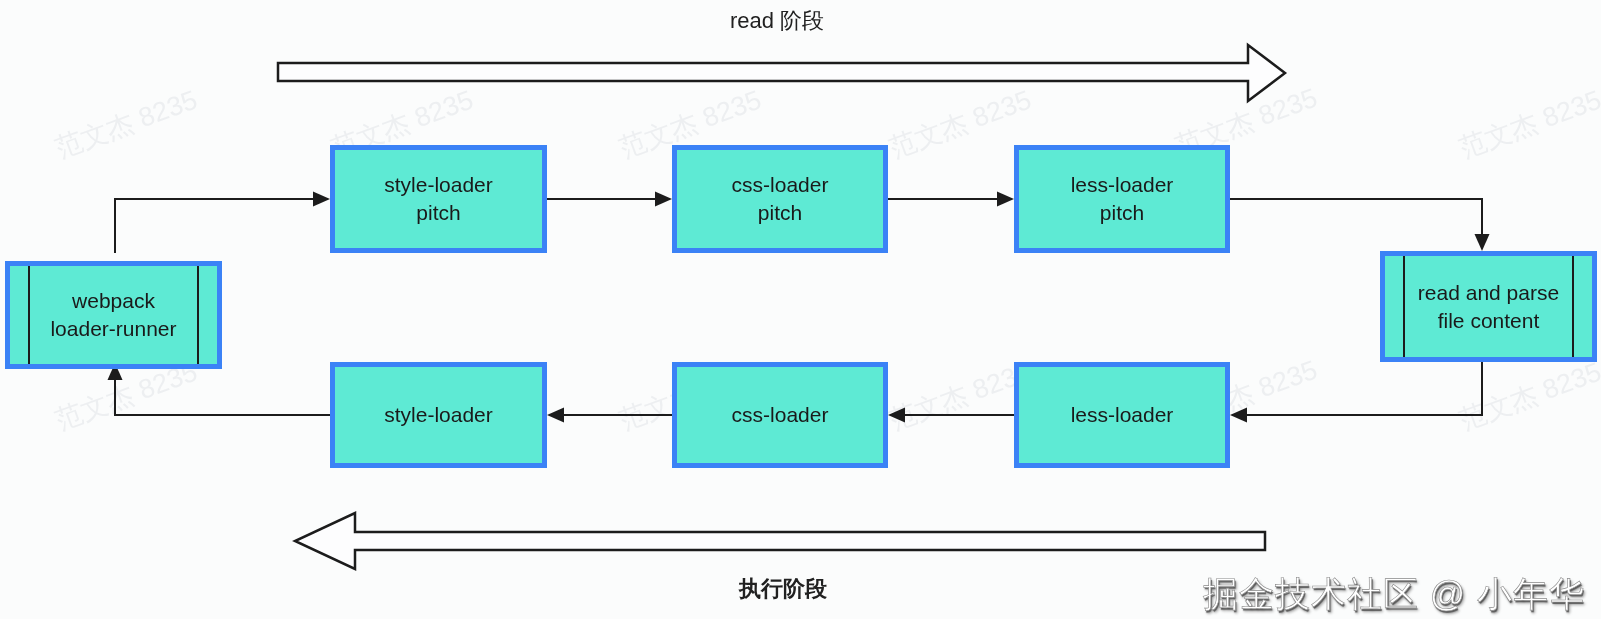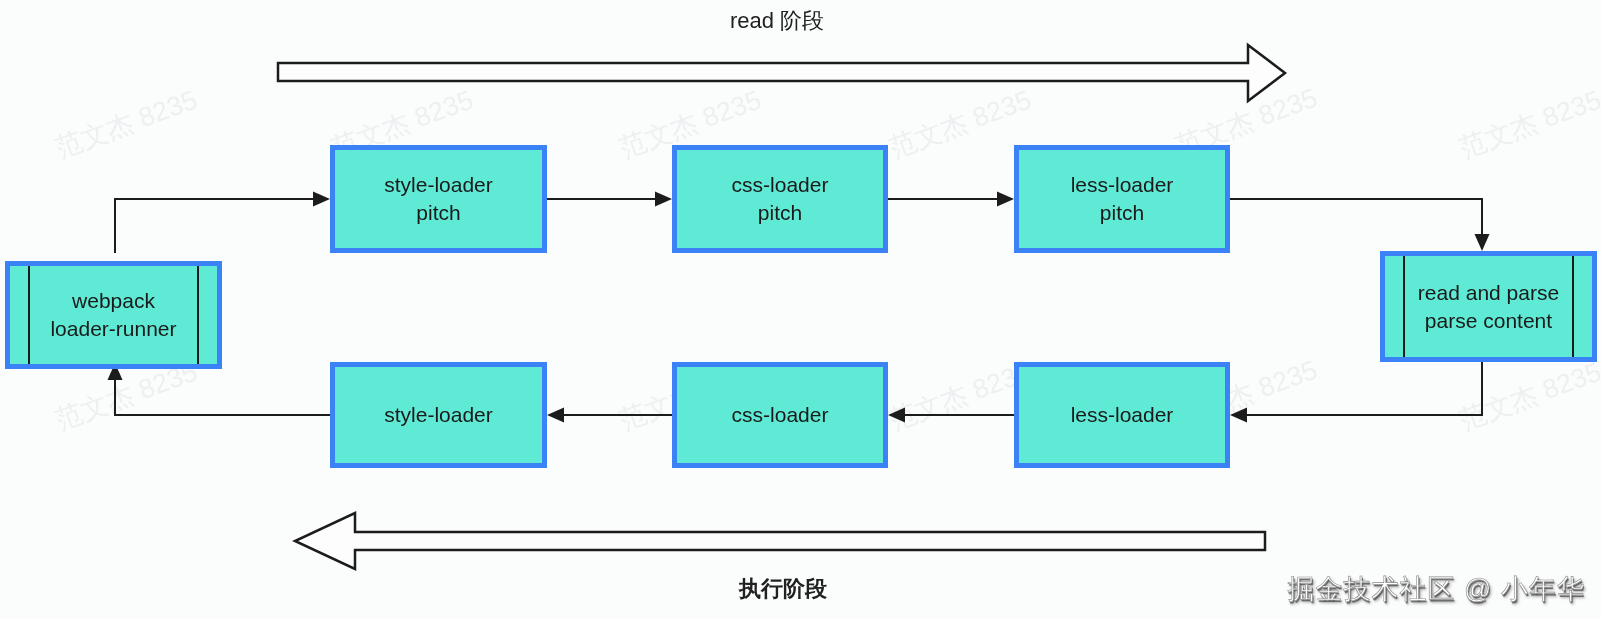--- a/index.html
+++ b/index.html
@@ -54,21 +54,21 @@
     font-size:22px; color:#212121;
     text-align:center; width:280px;
     z-index:3; white-space:nowrap;
   }
   #pitch-label { left:637px; top:6px; }
   #exec-label  { left:643px; top:574px;font-weight:bold; }
 
   .signature {
     position:absolute;
     right:16px; top:571px;
-    font-size:27px; letter-spacing:1px;
+    font-size:35px; letter-spacing:1px;
     color:#ffffff;
     -webkit-text-stroke:0.6px #8a8a8a;
     text-shadow:1px 2px 1px #5a5a5a, 2px 3px 3px #9a9a9a;
     z-index:3; white-space:nowrap;
   }
 </style>
 </head>
 <body>
 
 <div id="canvas">
@@ -136,21 +136,21 @@
 
   <div class="node" style="left:1014px;top:145px;width:216px;height:108px;">
     <span>less-loader</span>
     <span>pitch</span>
   </div>
 
   <div class="node" style="left:1380px;top:251px;width:217px;height:111px;">
     <div class="vbar l"></div>
     <div class="vbar r"></div>
     <span>read and parse</span>
-    <span>parse content</span>
+    <span>file content</span>
   </div>
 
   <div class="node" style="left:330px;top:362px;width:217px;height:106px;">
     <span>style-loader</span>
   </div>
 
   <div class="node" style="left:672px;top:362px;width:216px;height:106px;">
     <span>css-loader</span>
   </div>
 

